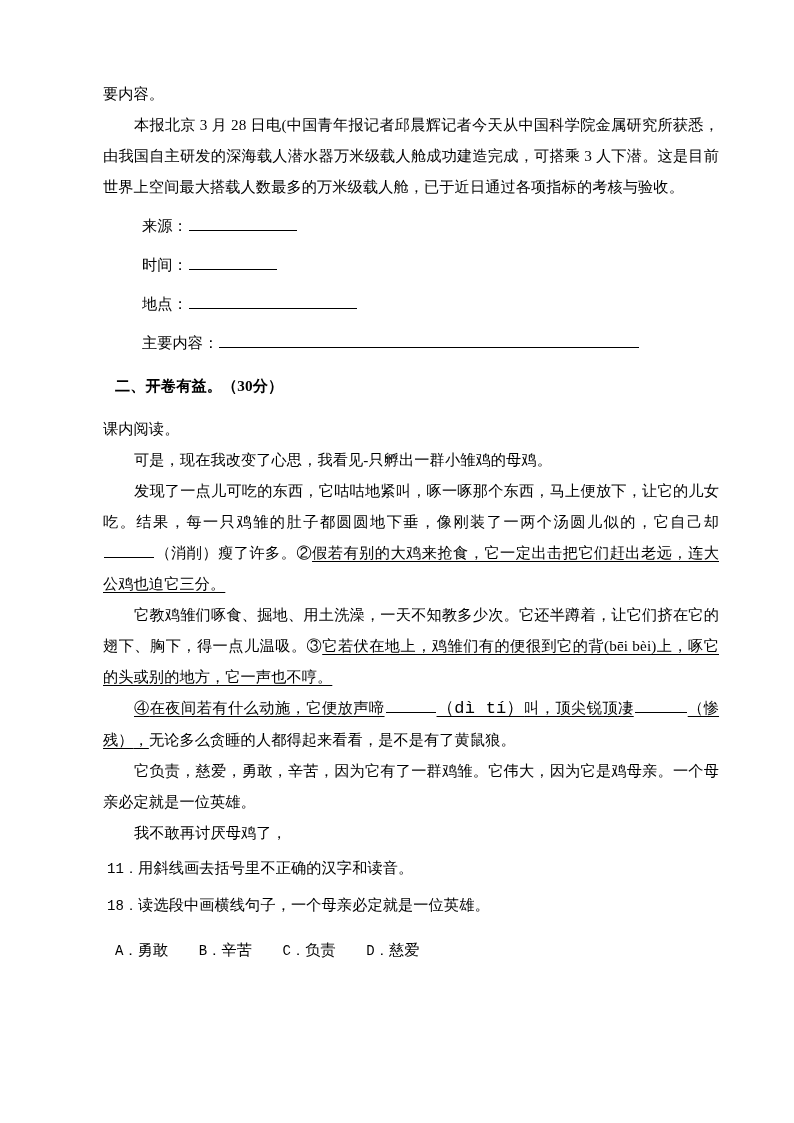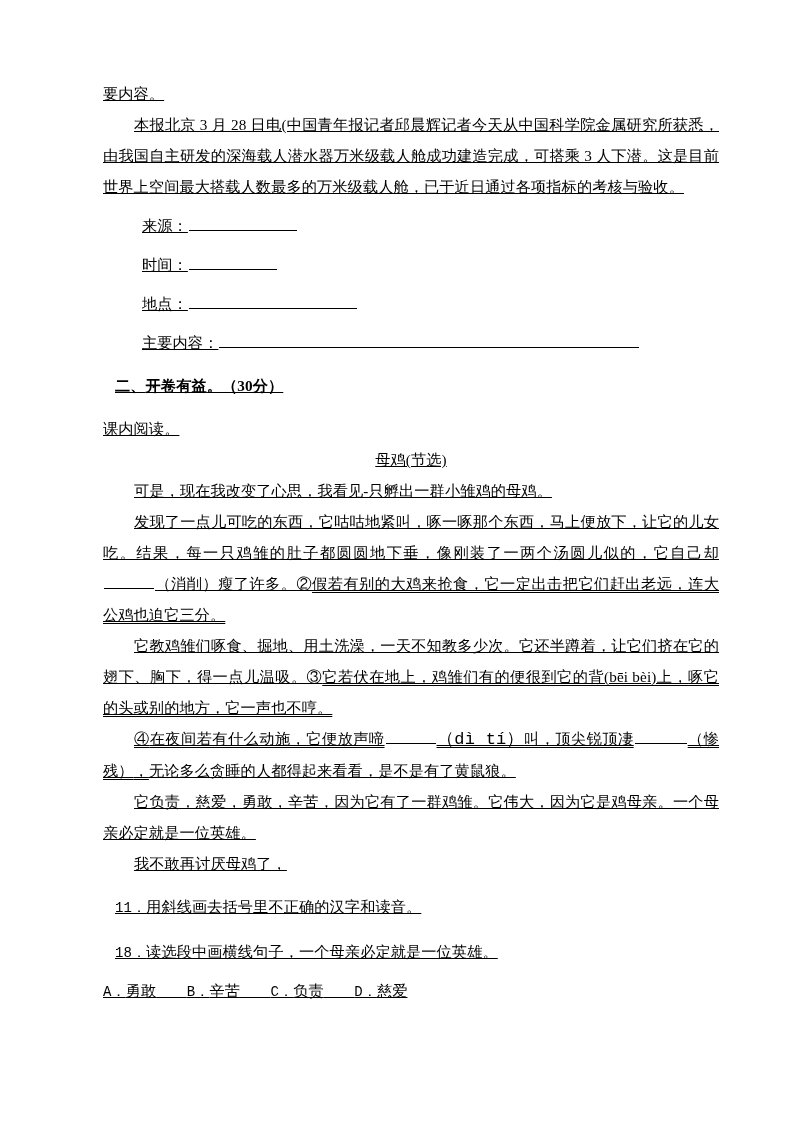--- a/index.html
+++ b/index.html
@@ -19,21 +19,20 @@
     width: 794px;
     height: 1123px;
     box-sizing: border-box;
     padding: 78px 75px 0 103px;
     position: relative;
   }
   .doc {
     width: 616px;
     font-size: 15.2px;
     line-height: 31px;
-    text-decoration: underline;
   }
 
   
   p {
     margin: 0;
     padding: 0;
     font-size: 15.2px;
     line-height: 31px;
     text-align: justify;
     text-justify: inter-ideograph;
@@ -96,27 +95,27 @@
     font-size: 15.2px;
     line-height: 31px;
     margin: 8px;
     white-space: nowrap;
   }
 
   .q-line {
     text-indent: 0;
     font-size: 15.2px;
     line-height: 31px;
-    margin: 12px;
+    margin: 4px;
   }
   .opt-line {
     text-indent: 0;
     font-size: 15.2px;
-    line-height: 19px;
-    margin: 0;
+    line-height: 31px;
+    margin: 12px;
     white-space: pre;
   }
   .mono-ltr {
     font-family: "Liberation Mono", "DejaVu Sans Mono", monospace;
     font-size: 14px;
   }
   .py {
     font-family: "Liberation Mono", "DejaVu Sans Mono", monospace;
     font-size: 17px;
   }
@@ -136,21 +135,20 @@
     <p class="label-line"><span>时间：</span><span class="blank blank-time"></span></p>
 
     <p class="label-line"><span>地点：</span><span class="blank blank-place"></span></p>
 
     <p class="label-line"><span>主要内容：</span><span class="blank blank-main"></span></p>
 
     <p class="sec-head"><span>二、</span><span class="emph-dots">开卷有益</span><span>。（30分）</span></p>
 
     <p class="ind0">课内阅读。</p>
 
-    <p class="art-title">母鸡(节选)</p>
 
     <p class="ind2">可是，现在我改变了心思，我看见-只孵出一群小雏鸡的母鸡。</p>
 
 
     <p class="ind2"><span>发现了一点儿可吃的东西，它咕咕地紧叫，啄一啄那个东西，马上便放下，让它的儿女吃。结果，每一只鸡雏的肚子都圆圆地下垂，像刚装了一两个汤圆儿似的，它自己却</span><span class="blank blank-sm"></span><span>（消削）瘦了许多。②</span><span class="u">假若有别的大鸡来抢食，它一定出击把它们赶出老远，连大公鸡也迫它三分。</span></p>
 
     <p class="ind2"><span>它教鸡雏们啄食、掘地、用土洗澡，一天不知教多少次。它还半蹲着，让它们挤在它的翅下、胸下，得一点儿温吸。③</span><span class="u">它若伏在地上，鸡雏们有的便很到它的背(bēi bèi)上，</span><span class="u">啄它的头或别的地方，它一声也不哼。</span></p>
 
     <p class="ind2"><span class="u">④</span><span class="u">在夜间若有什么动施，它便放声啼</span><span class="blank blank-sm"></span><span class="u py">（dì tí）</span><span class="u">叫，顶尖锐顶凄</span><span class="blank blank-sm2"></span><span class="u">（惨 残）</span><span class="u">，</span><span>无论多么贪睡的人都得起来看看，是不是有了黄鼠狼。</span></p>
 

